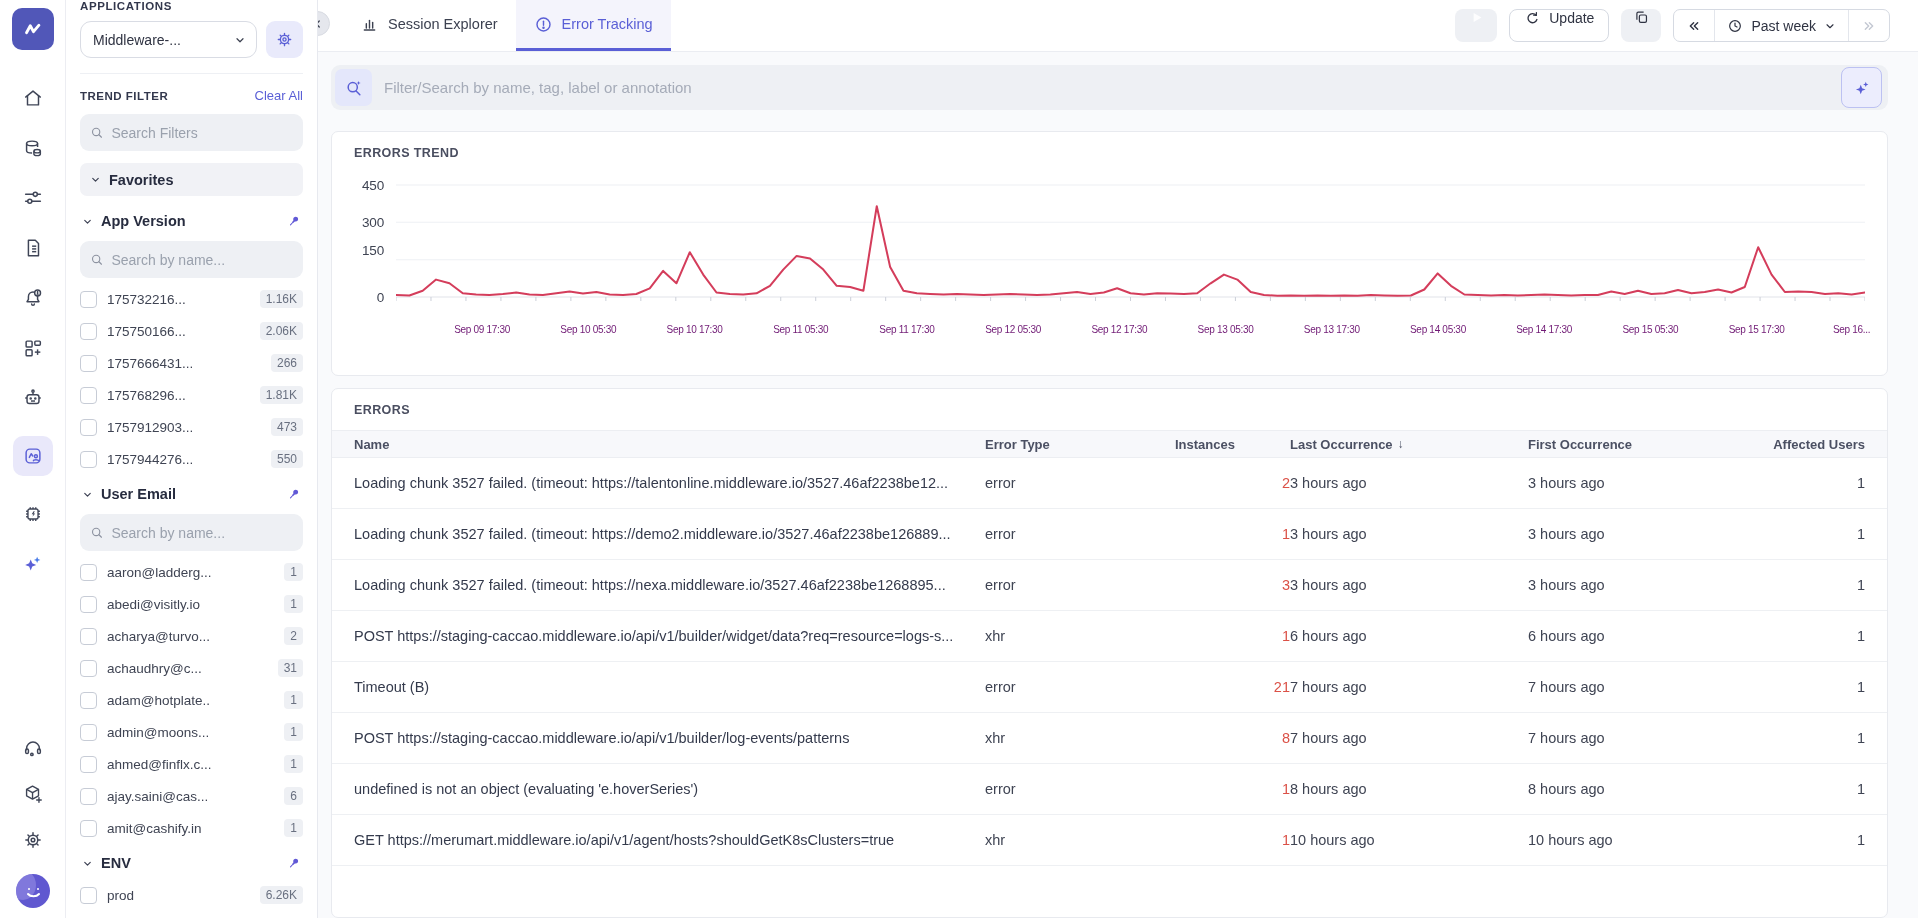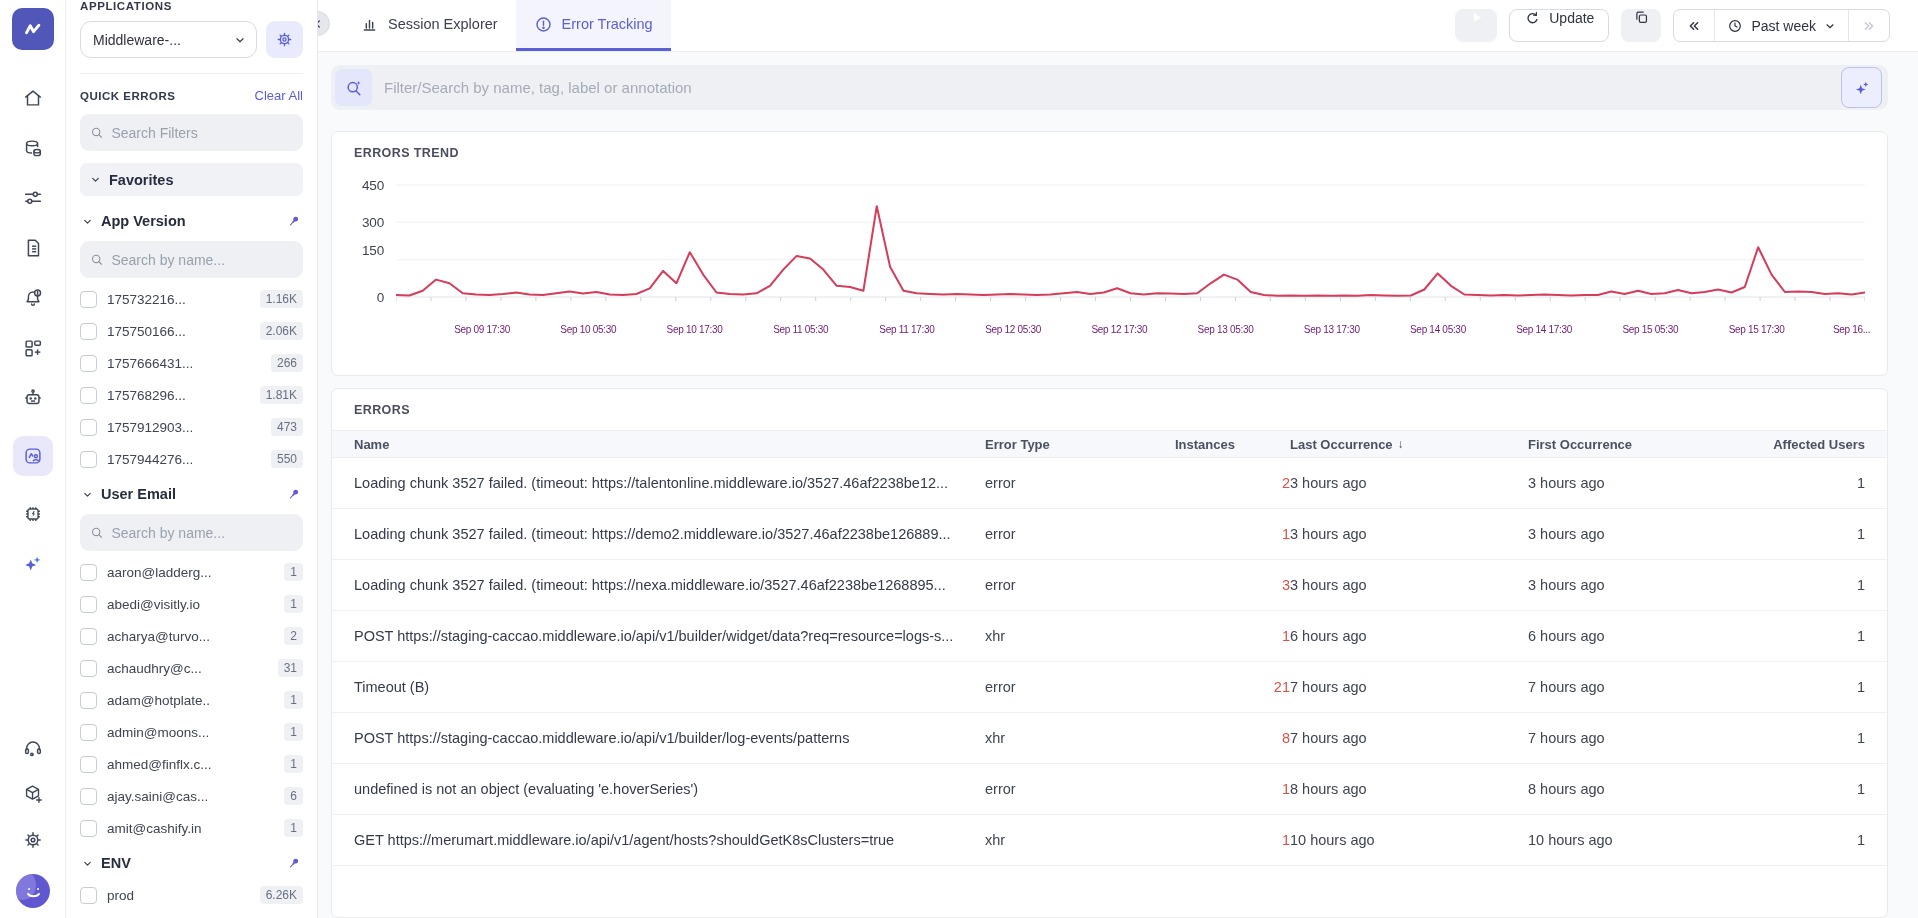--- a/index.html
+++ b/index.html
@@ -229,21 +229,21 @@
     </div>
     <div class="gear-btn">
       <svg width="19" height="19" viewBox="0 0 24 24" fill="none" stroke="currentColor" stroke-width="1.7" stroke-linecap="round">
           <circle cx="12" cy="12" r="5.2"></circle>
           <circle cx="12" cy="12" r="2"></circle>
           <path d="M12 4.2v2M12 17.8v2M4.2 12h2M17.8 12h2M6.5 6.5l1.4 1.4M16.1 16.1l1.4 1.4M17.5 6.5l-1.4 1.4M7.9 16.1l-1.4 1.4"></path>
         </svg>
     </div>
   </div>
   <div class="qf-row">
-    <span class="qf-label">QUICK ERRORS</span>
+    <span class="qf-label">TREND FILTER</span>
     <span class="clear-all">Clear All</span>
   </div>
   <div class="search-box">
     <svg width="15" height="15" viewBox="0 0 24 24" fill="none" stroke="#8d93a1" stroke-width="2" stroke-linecap="round">
         <circle cx="11" cy="11" r="6.5"></circle>
         <line x1="16" y1="16" x2="20.5" y2="20.5"></line>
       </svg>
     <input placeholder="Search Filters" style="">
   </div>
   <div class="fav-row">

